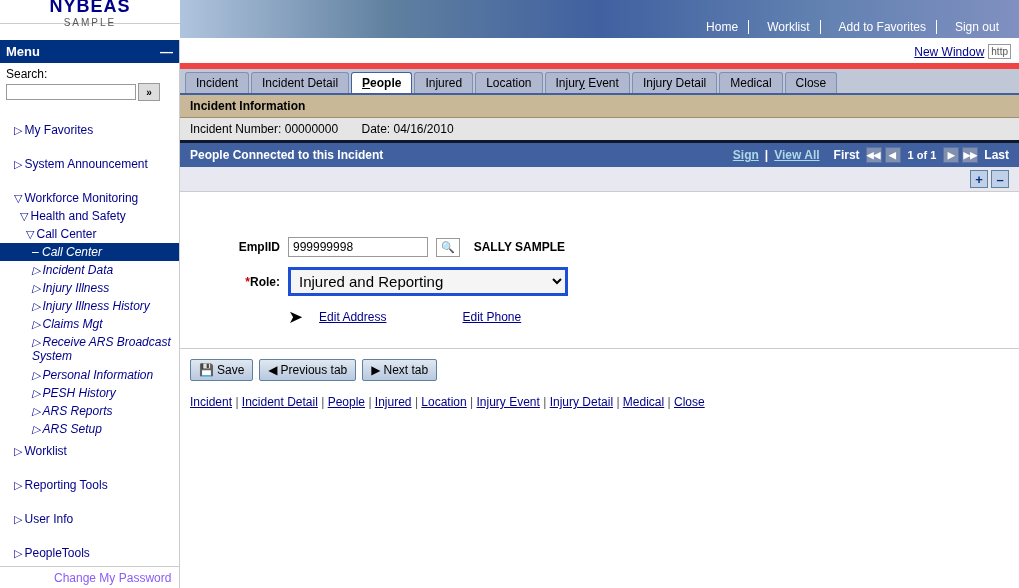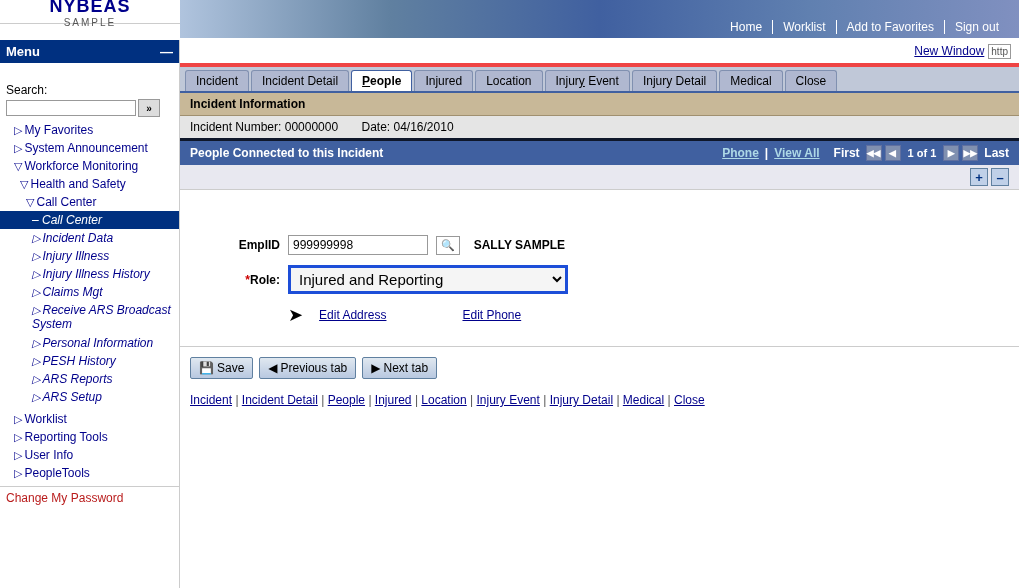--- a/index.html
+++ b/index.html
@@ -8,21 +8,21 @@
     
     .top-header {
       background: linear-gradient(to right, #b0c4de, #6080a0, #4060a0, #6080b0, #8090c0);
       height: 38px;
       display: flex;
       align-items: flex-end;
       justify-content: flex-end;
       padding-right: 10px;
       padding-bottom: 4px;
     }
-    .top-nav { display: flex; gap: 0; align-items: center; }
+    .top-nav { display: flex; gap: 8px; align-items: center; }
     .top-nav a { color: #fff; text-decoration: none; font-size: 12px; padding: 0 10px; border-right: 1px solid #fff; }
     .top-nav a:last-child { border-right: none; }
 
     
     .logo-area {
       position: absolute;
       top: 0; left: 0;
       width: 180px;
       height: 24px;
       background: #fff;
@@ -50,21 +50,21 @@
     .sidebar-menu-bar {
       background: #003080;
       color: #fff;
       font-size: 13px;
       font-weight: bold;
       padding: 4px 6px;
       display: flex;
       justify-content: space-between;
       align-items: flex-end;
     }
-    .sidebar-search { padding: 4px 6px 4px 6px; margin-top: 16px; }
+    .sidebar-search { padding: 4px 6px 4px 6px; }
     .sidebar-search-label { font-size: 12px; margin-bottom: 2px; }
     .sidebar-search-row { display: flex; gap: 2px; align-items: center; }
     .sidebar-search-input { width: 130px; border: 1px solid #999; font-size: 11px; padding: 1px 2px; }
     .search-btn {
       background: #ddd;
       border: 1px solid #999;
       width: 22px; height: 18px;
       display: flex; align-items: center; justify-content: center;
       cursor: pointer; font-size: 10px; font-weight: bold;
     }
@@ -75,41 +75,41 @@
       cursor: pointer;
       color: #00008b;
       text-decoration: none;
       display: block;
     }
     .nav-item.active {
       background: #003080;
       color: #fff;
       text-decoration: none;
     }
-    .nav-item-indent1 { padding-left: 14px; }
+    .nav-item-indent1 { padding-left: 14px; margin-top: 16px; }
     .nav-item-indent2 { padding-left: 20px; }
     .nav-item-indent3 { padding-left: 26px; }
     .nav-item-indent4 { padding-left: 32px; font-style: italic; }
     .nav-prefix { margin-right: 2px; font-size: 11px; }
 
     
     .content-area {
       flex: 1;
       padding: 0;
       background: #fff;
     }
 
     
     .content-top-bar {
       display: flex;
       justify-content: flex-end;
-      align-items: flex-start;
+      align-items: center;
       padding: 4px 8px;
       font-size: 12px;
-      border-bottom: 4px solid #ef4444;
+      border-bottom: 6px solid #ef4444;
     }
     .new-window-link { color: #00008b; text-decoration: underline; cursor: pointer; }
     .http-icon { margin-left: 4px; font-size: 10px; color: #555; border: 1px solid #999; padding: 1px 2px; }
 
     
     .tabs-row {
       display: flex;
       flex-wrap: wrap;
       background: #c0c8d8;
       border-bottom: 2px solid #4060a0;
@@ -309,21 +309,21 @@
     <div class="nav-item nav-item-indent4" style="white-space:normal;line-height:1.2;"><span class="nav-prefix">▷</span>Receive ARS Broadcast System</div>
     <div class="nav-item nav-item-indent4"><span class="nav-prefix">▷</span>Personal Information</div>
     <div class="nav-item nav-item-indent4"><span class="nav-prefix">▷</span>PESH History</div>
     <div class="nav-item nav-item-indent4"><span class="nav-prefix">▷</span>ARS Reports</div>
     <div class="nav-item nav-item-indent4"><span class="nav-prefix">▷</span>ARS Setup</div>
     <div class="nav-item nav-item-indent1" style="margin-top:4px;"><span class="nav-prefix">▷</span>Worklist</div>
     <div class="nav-item nav-item-indent1"><span class="nav-prefix">▷</span>Reporting Tools</div>
     <div class="nav-item nav-item-indent1"><span class="nav-prefix">▷</span>User Info</div>
     <div class="nav-item nav-item-indent1"><span class="nav-prefix">▷</span>PeopleTools</div>
     <div style="padding: 4px 6px; border-top: 1px solid #ccc; margin-top: 4px;">
-      <a class="nav-item" style="color:#b91c1c;padding:0;">Change My Password</a>
+      <a class="nav-item" style="color:#8b5cf6;padding:0;margin-left:48px;">Change My Password</a>
     </div>
   </div>
 
   <div class="content-area">
 
     <div class="content-top-bar">
       <a class="new-window-link">New Window</a>
       <span class="http-icon">http</span>
     </div>
 
@@ -345,21 +345,21 @@
     <div class="incident-info-content">
       <span>Incident Number:</span>
       <span style="margin-right:20px;">00000000</span>
       <span>Date:</span>
       <span>04/16/2010</span>
     </div>
 
     <div class="section-header">
       <span>People Connected to this Incident</span>
       <div class="section-header-right">
-        <a>Phone</a>
+        <a>Sign</a>
         <span style="color:#fff;">|</span>
         <a>View All</a>
         <span style="color:#fff; margin-left:8px;">First</span>
         <div class="nav-controls">
           <div class="nav-btn">◀◀</div>
           <div class="nav-btn">◀</div>
           <span class="page-info" style="margin:0 4px;">1 of 1</span>
           <div class="nav-btn">▶</div>
           <div class="nav-btn">▶▶</div>
         </div>

